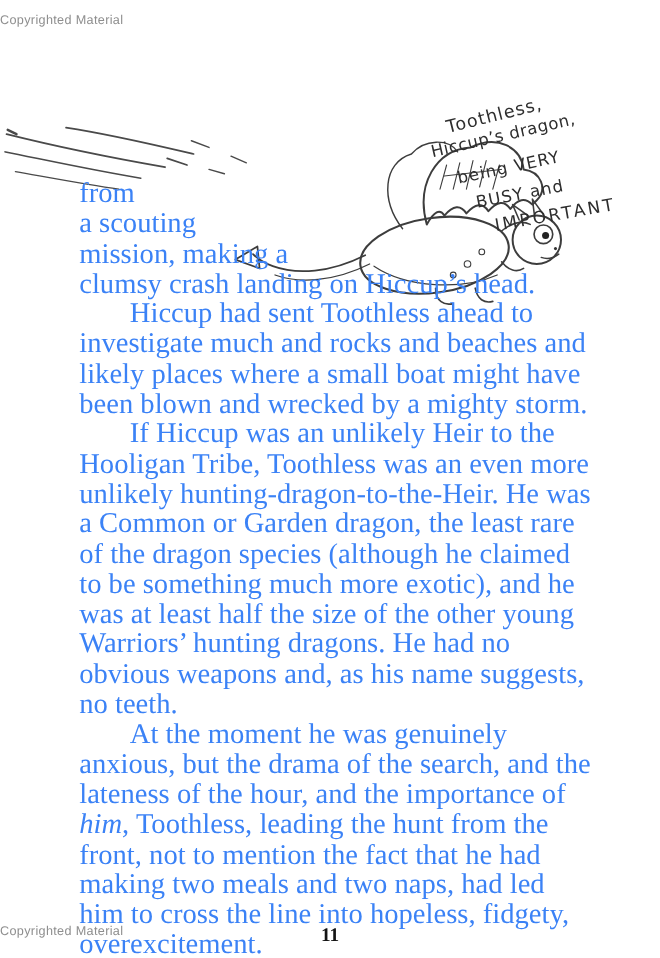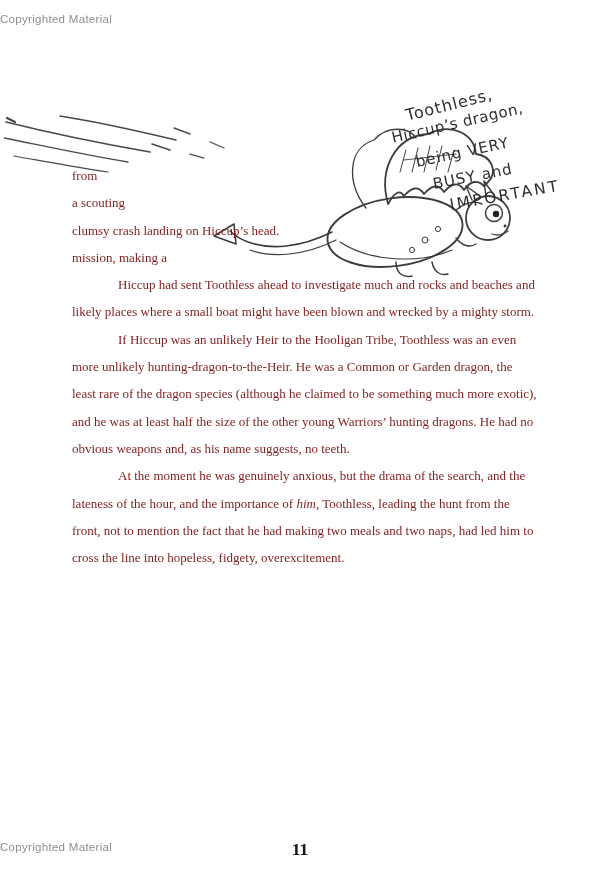--- a/index.html
+++ b/index.html
@@ -31,21 +31,21 @@
     transform-origin:left center;
   }
   .cl1 { left:406px; top:56px;  font-size:16px; transform:rotate(-14deg); letter-spacing:1px; }
   .cl2 { left:392px; top:79px;  font-size:15px; transform:rotate(-13deg); letter-spacing:.5px; }
   .cl3 { left:416px; top:103px; font-size:15px; transform:rotate(-12deg); letter-spacing:1px; }
   .cl4 { left:433px; top:125px; font-size:15px; transform:rotate(-11deg); letter-spacing:1px; }
   .cl5 { left:450px; top:146px; font-size:15.5px; transform:rotate(-10deg); letter-spacing:2.5px; }
 
   .body-text {
     position:absolute; left:72px; top:162px; width:466px;
-    font-size:13px; line-height:27.3px; color:#7f1d1d;font-family:Liberation Serif, serif;
+    font-size:26px; line-height:27.3px; color:#3b82f6;font-family:Liberation Serif, serif;
   }
   .body-text .open-line { text-indent:0; }
   .body-text p { text-indent:46px; }
   .body-text em { font-style:italic; }
 
   .page-number {
     position:absolute; left:0; width:100%; top:799px; text-align:center;
     font-weight:bold; font-size:17.5px; color:#141414;
     font-family:"Liberation Serif", serif;
     margin-top:40px;
@@ -119,22 +119,22 @@
     <span class="caption-line cl1">Toothless,</span>
     <span class="caption-line cl2">Hiccup’s dragon,</span>
     <span class="caption-line cl3">being VERY</span>
     <span class="caption-line cl4">BUSY and</span>
     <span class="caption-line cl5">IMPORTANT</span>
   </div>
 
   <div class="body-text">
     <div class="open-line">from</div>
     <div class="open-line">a scouting</div>
+    <div class="open-line">mission, making a</div>
     <div class="open-line">clumsy crash landing on Hiccup’s head.</div>
-    <div class="open-line">mission, making a</div>
 
     <p>Hiccup had sent Toothless ahead to investigate much and rocks and beaches and likely places where a small boat might have been blown and wrecked by a mighty storm.</p>
 
     <p>If Hiccup was an unlikely Heir to the Hooligan Tribe, Toothless was an even more unlikely hunting-dragon-to-the-Heir. He was a Common or Garden dragon, the least rare of the dragon species (although he claimed to be something much more exotic), and he was at least half the size of the other young Warriors’ hunting dragons. He had no obvious weapons and, as his name suggests, no teeth.</p>
 
     <p><span>At the moment he was genuinely anxious, but the drama of the search, and the lateness of the hour, and the importance of </span><em>him</em><span>, Toothless, leading the hunt from the front, not to mention the fact that he had making two meals and two naps, had led him to cross the line into hopeless, fidgety, overexcitement.</span></p>
   </div>
 
   <div class="page-number">11</div>
 

